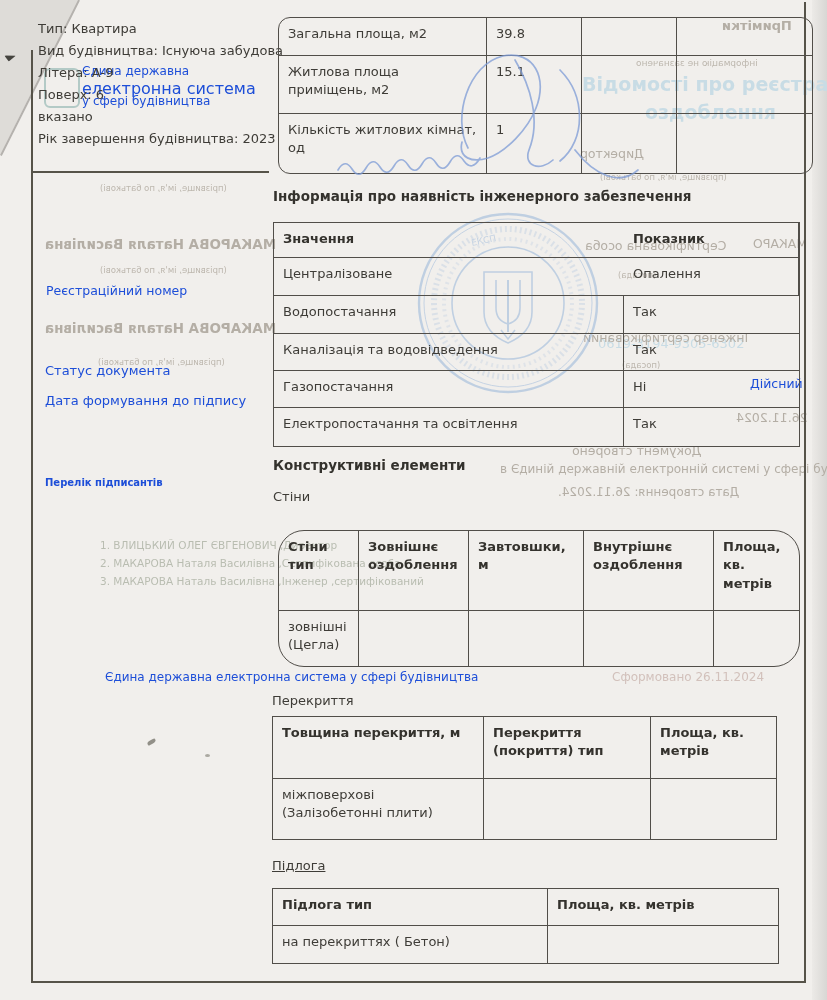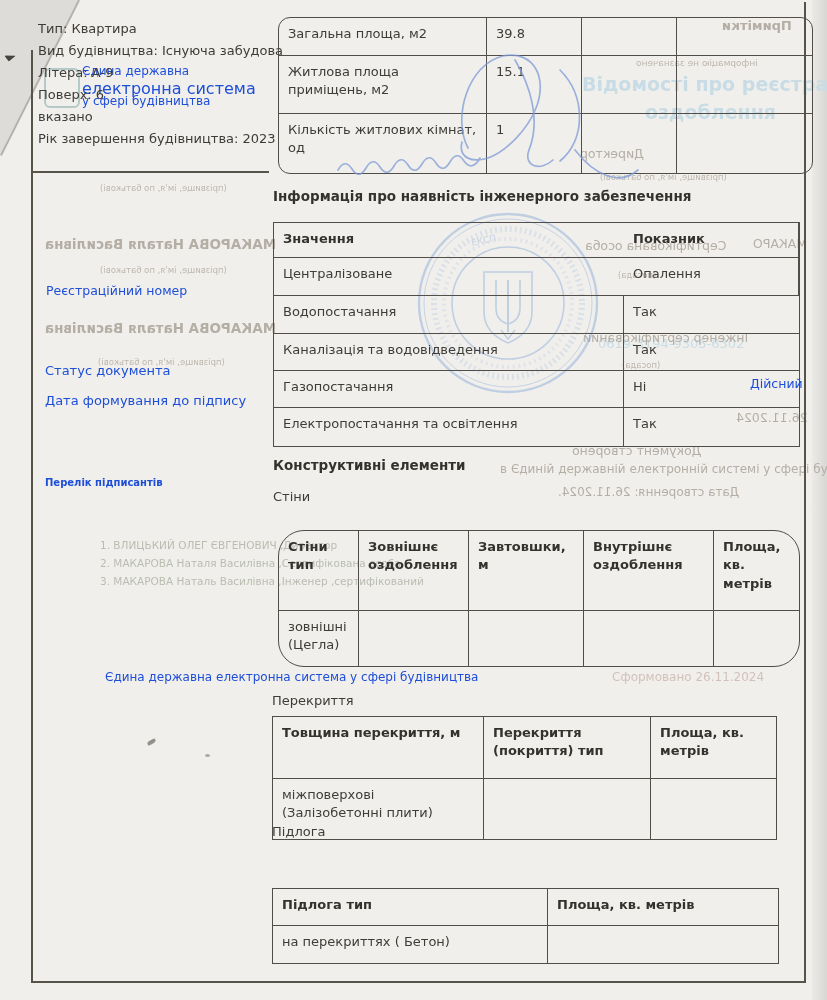--- a/index.html
+++ b/index.html
@@ -187,21 +187,21 @@
   <div class="txt sub-label" style="left:272px;top:685px;margin-top:8px;">Перекриття</div>
   <div class="tbl" style="left:272px;top:716px;width:503px;height:122px;grid-template-columns:211px 167px 1fr;grid-template-rows:62px 1fr;">
     <div class="c hd">Товщина перекриття, м</div>
     <div class="c hd">Перекриття (покриття) тип</div>
     <div class="c hd nr">Площа, кв. метрів</div>
     <div class="c nb">міжповерхові (Залізобетонні плити)</div>
     <div class="c nb"></div>
     <div class="c nr nb"></div>
   </div>
 
-  <div class="txt sub-label" style="left:272px;top:824px;">Підлога</div>
+  <div class="txt sub-label" style="left:272px;top:858px;text-decoration:underline;">Підлога</div>
   <div class="tbl" style="left:272px;top:888px;width:505px;height:74px;grid-template-columns:275px 1fr;grid-template-rows:37px 1fr;">
     <div class="c hd">Підлога тип</div>
     <div class="c hd nr">Площа, кв. метрів</div>
     <div class="c nb">на перекриттях ( Бетон)</div>
     <div class="c nr nb"></div>
   </div>
 
   <svg class="overlay" width="827" height="1000" viewBox="0 0 827 1000">
     <g stroke="#7d9bd6" stroke-width="1.7" fill="none" opacity="0.75" stroke-linecap="round">
       <path d="M338,170 q7,-12 14,-1 q7,11 14,-1 q7,-12 14,-1 q7,11 14,-1 q7,-12 14,-1 q7,11 14,-1 q7,-12 14,-1 q7,11 14,-1 q7,-12 14,-1 q8,11 16,-3"></path>

